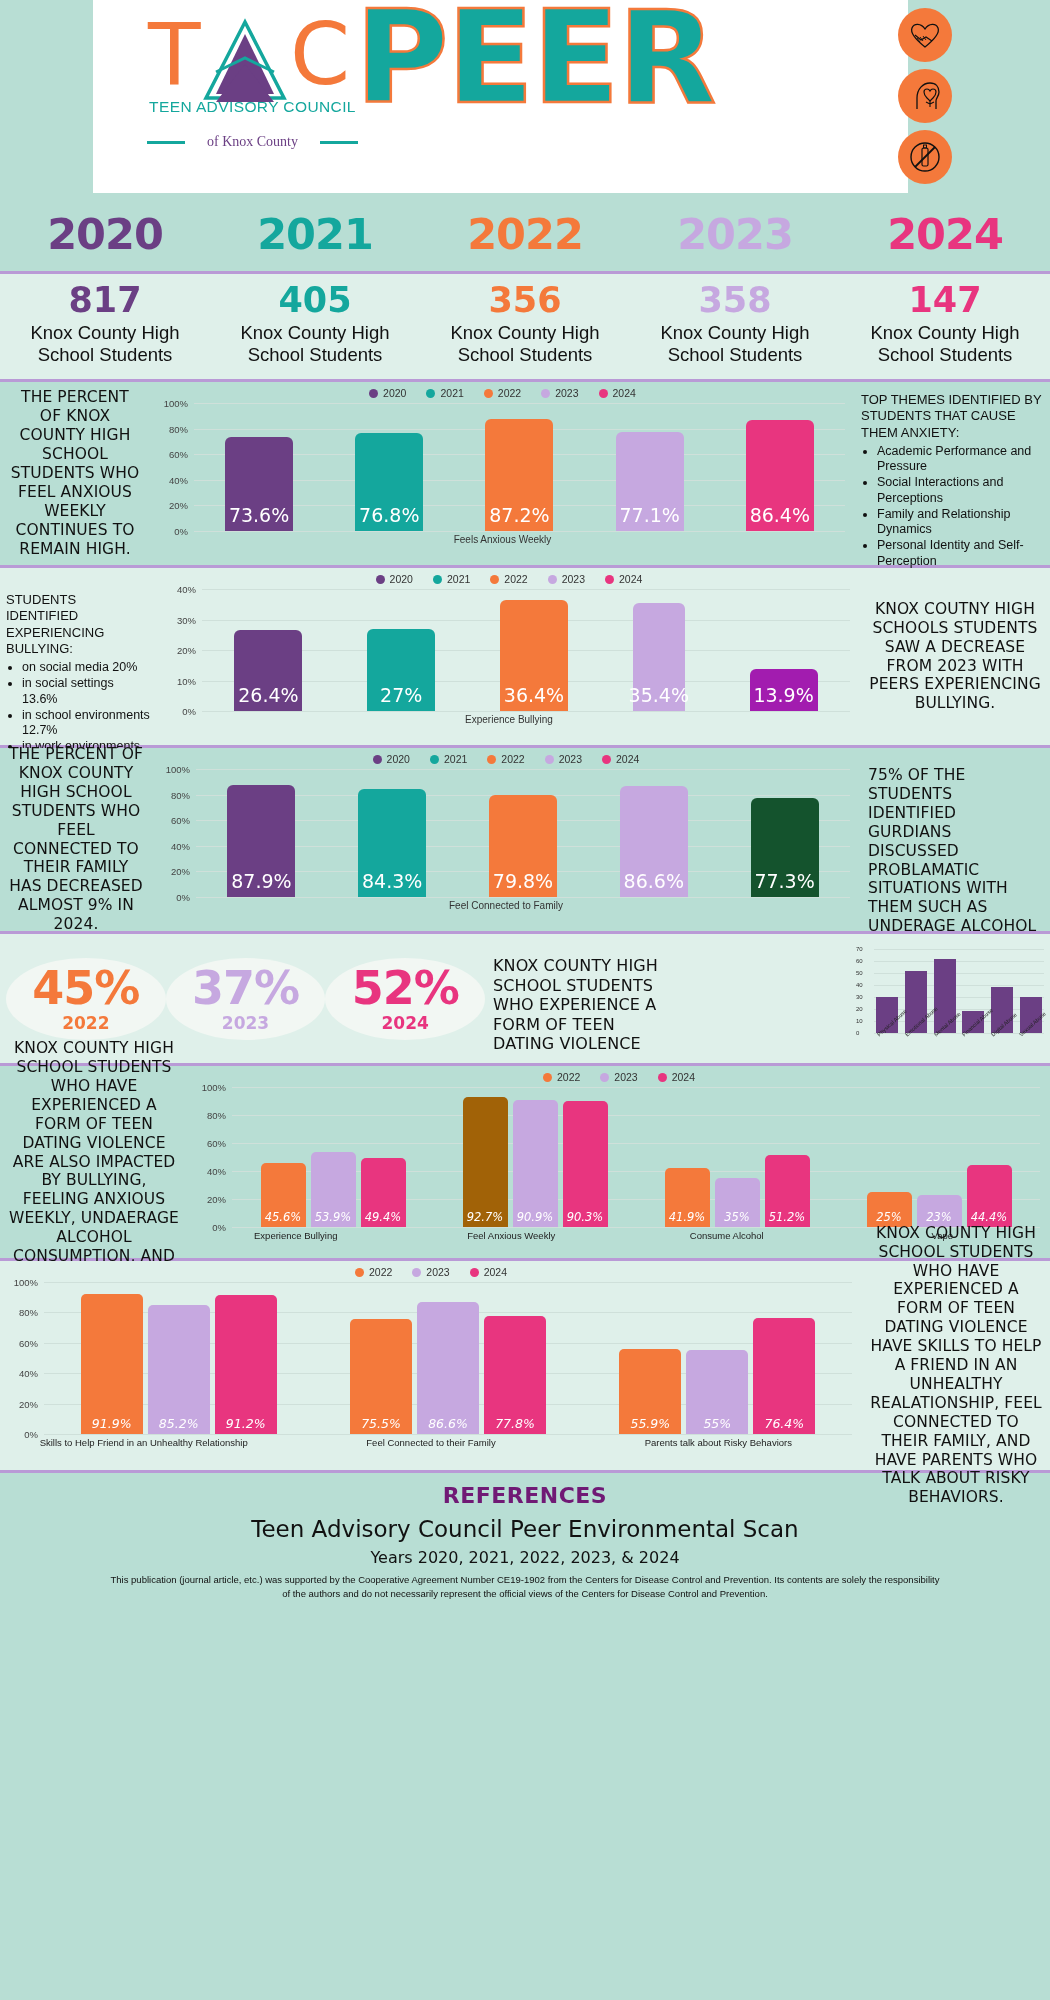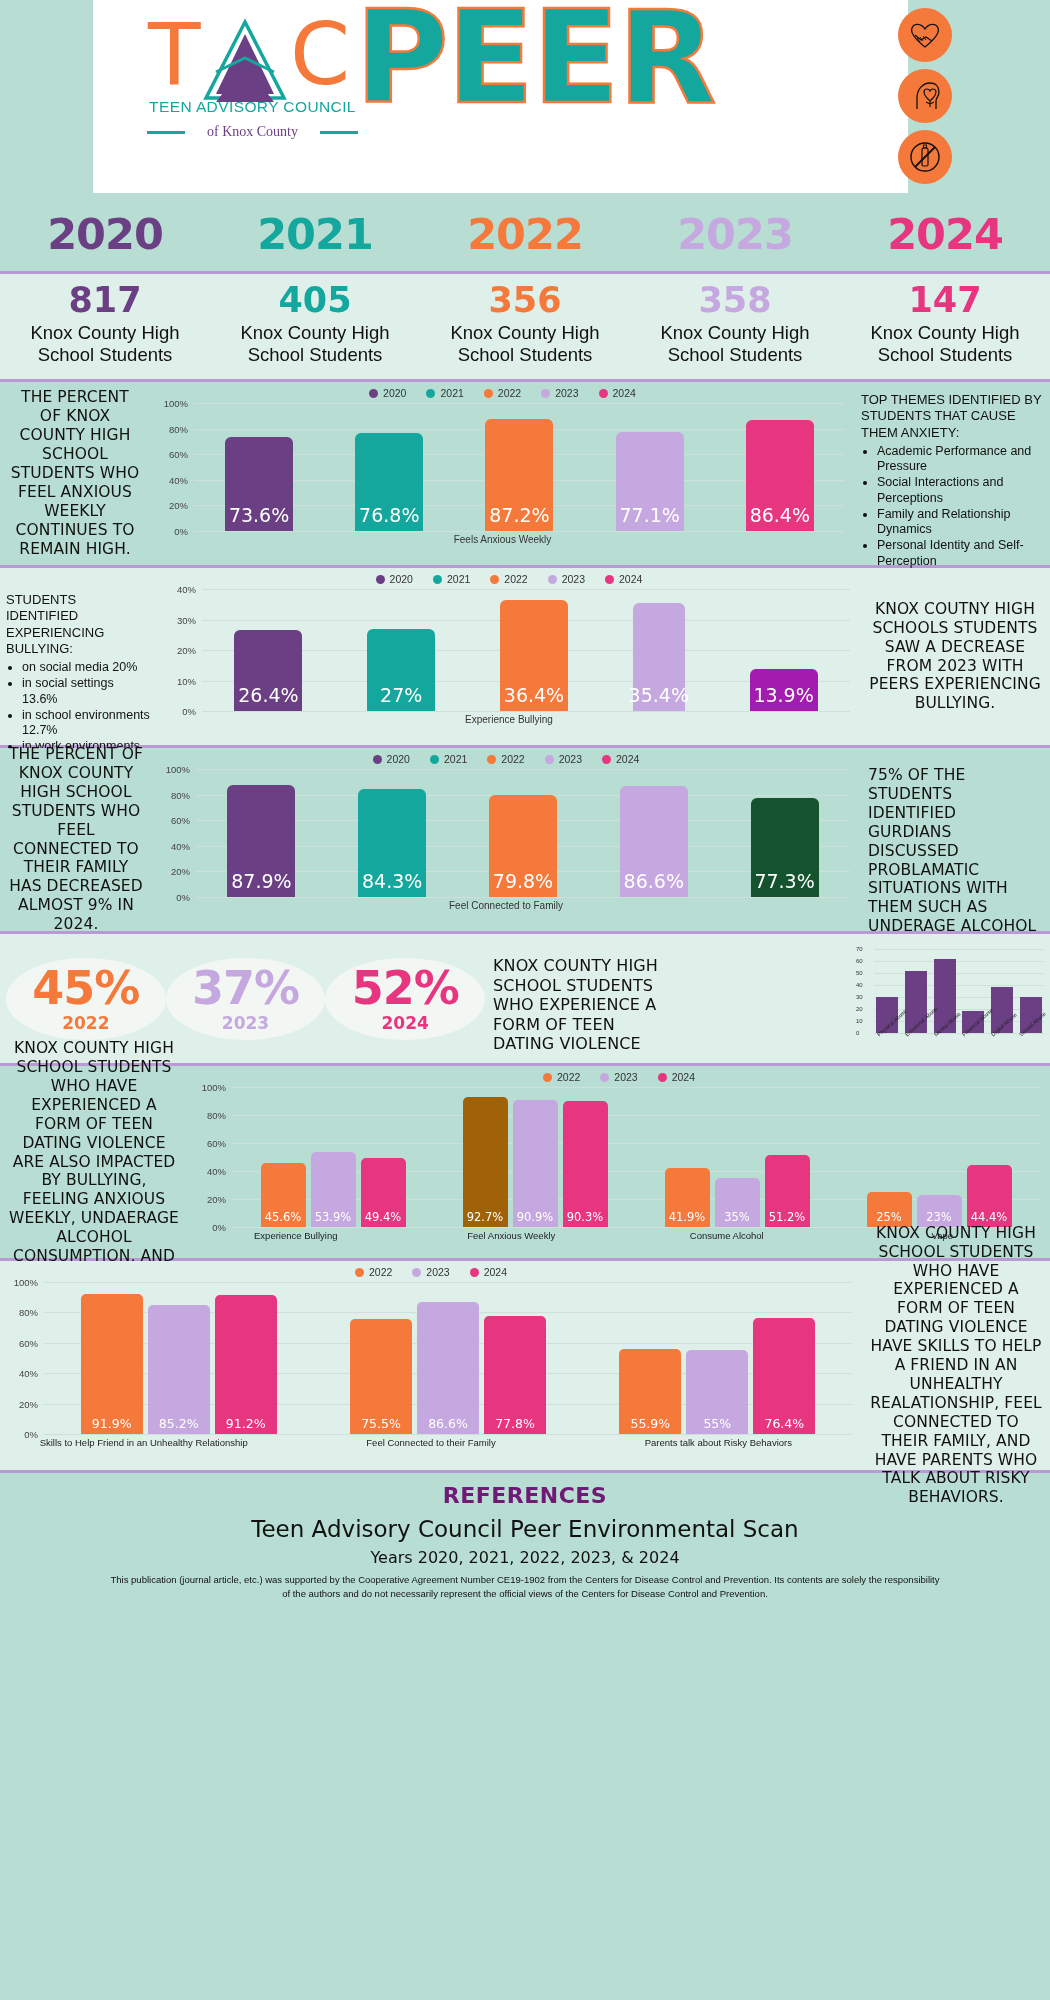--- a/index.html
+++ b/index.html
@@ -13,21 +13,21 @@
 
   
   .header-band { height: 196px; background: #b8ded4; position: relative; }
   .header-white { position: absolute; left: 93px; top: 0; width: 815px; height: 193px; background: #ffffff; }
   .logo-wrap { position: absolute; left: 140px; top: 14px; width: 225px; height: 125px; }
   .logo-tac { position: relative; height: 88px; }
   .logo-t { position: absolute; left: 8px; top: 4px; font-size: 86px; font-weight: 400; color: #f4793b; font-family: "DejaVu Sans", sans-serif; line-height: 0.85; letter-spacing: -2px;}
   .logo-c { position: absolute; left: 150px; top: 4px; font-size: 86px; font-weight: 400; color: #f4793b; font-family: "DejaVu Sans", sans-serif; line-height: 0.85;}
   .logo-a { position: absolute; left: 58px; top: 2px; width: 94px; height: 90px; }
   .logo-sub1 { text-align: center; color: #14a79d; font-size: 15.5px; letter-spacing: 0.4px; font-family: "Liberation Sans", sans-serif; margin-top: -4px;}
-  .logo-sub2row { display:flex; align-items:center; justify-content:center; gap:22px; margin-top:8px;}
+  .logo-sub2row { display:flex; align-items:center; justify-content:center; gap:22px; margin-top:18px;}
   .logo-rule { height: 3px; width: 38px; background:#14a79d; }
   .logo-sub2 { color: #6b3f84; font-size: 14px; font-family: "Liberation Serif", serif; }
 
   .peer-word { position: absolute; left: 355px; top: -6px; font-size: 128px; font-weight: 700;
     color: #14a79d; -webkit-text-stroke: 2.5px #f4793b; font-family: "DejaVu Sans", sans-serif;
     letter-spacing: -2px; line-height: 1; }
   .envscan { position: absolute; left: 143px; top: 131px; font-size: 49px; color: #6b3f84;
     font-family: "DejaVu Sans", sans-serif; font-weight: 400; letter-spacing: 0.5px; }
 
   .hicons { position: absolute; right: 98px; top: 8px; display:flex; flex-direction:column; gap: 7px; }
@@ -68,21 +68,21 @@
   .ytick { position:absolute; right:4px; font-size: 9.5px; color:#444; transform: translateY(-50%); }
   .gridline { position:absolute; left:0; right:0; height:1px; background:#cfe0da; }
   .bars { position:absolute; left:0; right:0; bottom:0; top:0; display:flex; align-items:flex-end;
      justify-content:space-around; }
   .bar { border-radius: 6px 6px 0 0; position:relative; display:flex; align-items:flex-end; justify-content:center; }
   .bar span { color:#fff; font-size: 19px; font-weight:400; font-family:"DejaVu Sans", sans-serif; padding-bottom: 5px; }
   .xlabel { text-align:center; font-size: 10px; color:#333; margin-top: 3px; }
 
   
   .groupbars { position:absolute; left:0; right:0; bottom:0; top:0; display:flex; align-items:flex-end; justify-content:space-around; }
-  .group { display:flex; align-items:flex-end; gap: 5px; height:100%; }
+  .group { display:flex; align-items:flex-end; gap: 5px; height:100%;font-style:italic; }
   .gbar { border-radius: 5px 5px 0 0; display:flex; align-items:flex-end; justify-content:center; }
   .gbar span { color:#fff; font-size: 11.5px; padding-bottom:3px; font-family:"DejaVu Sans", sans-serif;}
   .gxlabels { display:flex; justify-content:space-around; margin-top:3px; }
   .gxlabel { font-size: 9.5px; color:#222; text-align:center; line-height:1.2; }
 
   
   .oval-row { display:flex; align-items:center; }
   .oval { width: 175px; height: 82px; border-radius: 50%; background:#f2f7f3;
       display:flex; flex-direction:column; align-items:center; justify-content:center; }
   .oval-pct { font-size: 46px; font-weight:700; font-family:"DejaVu Sans", sans-serif; line-height:1; letter-spacing:-1px;}

